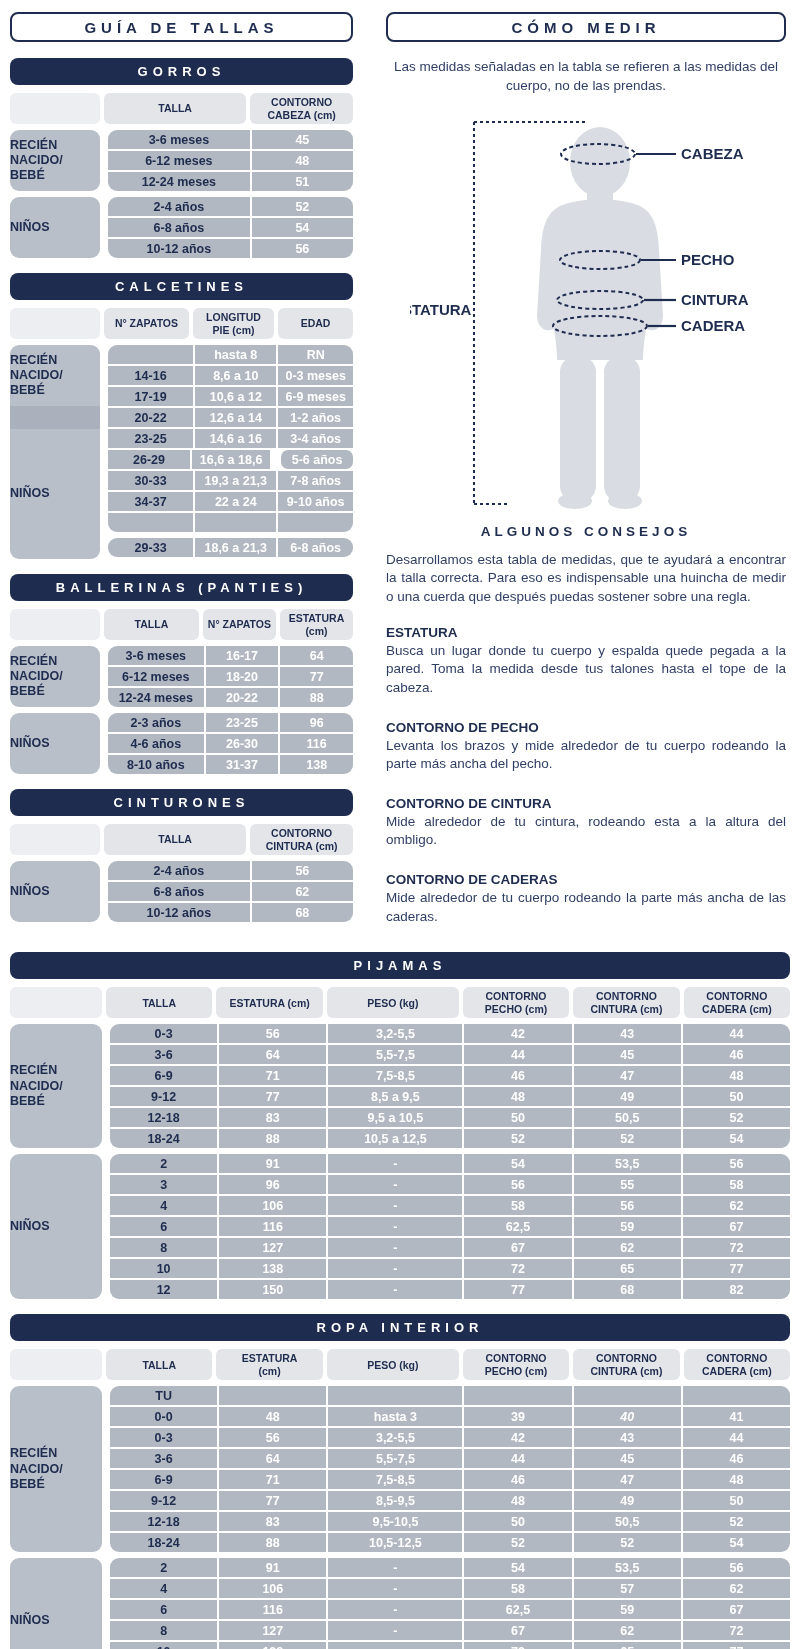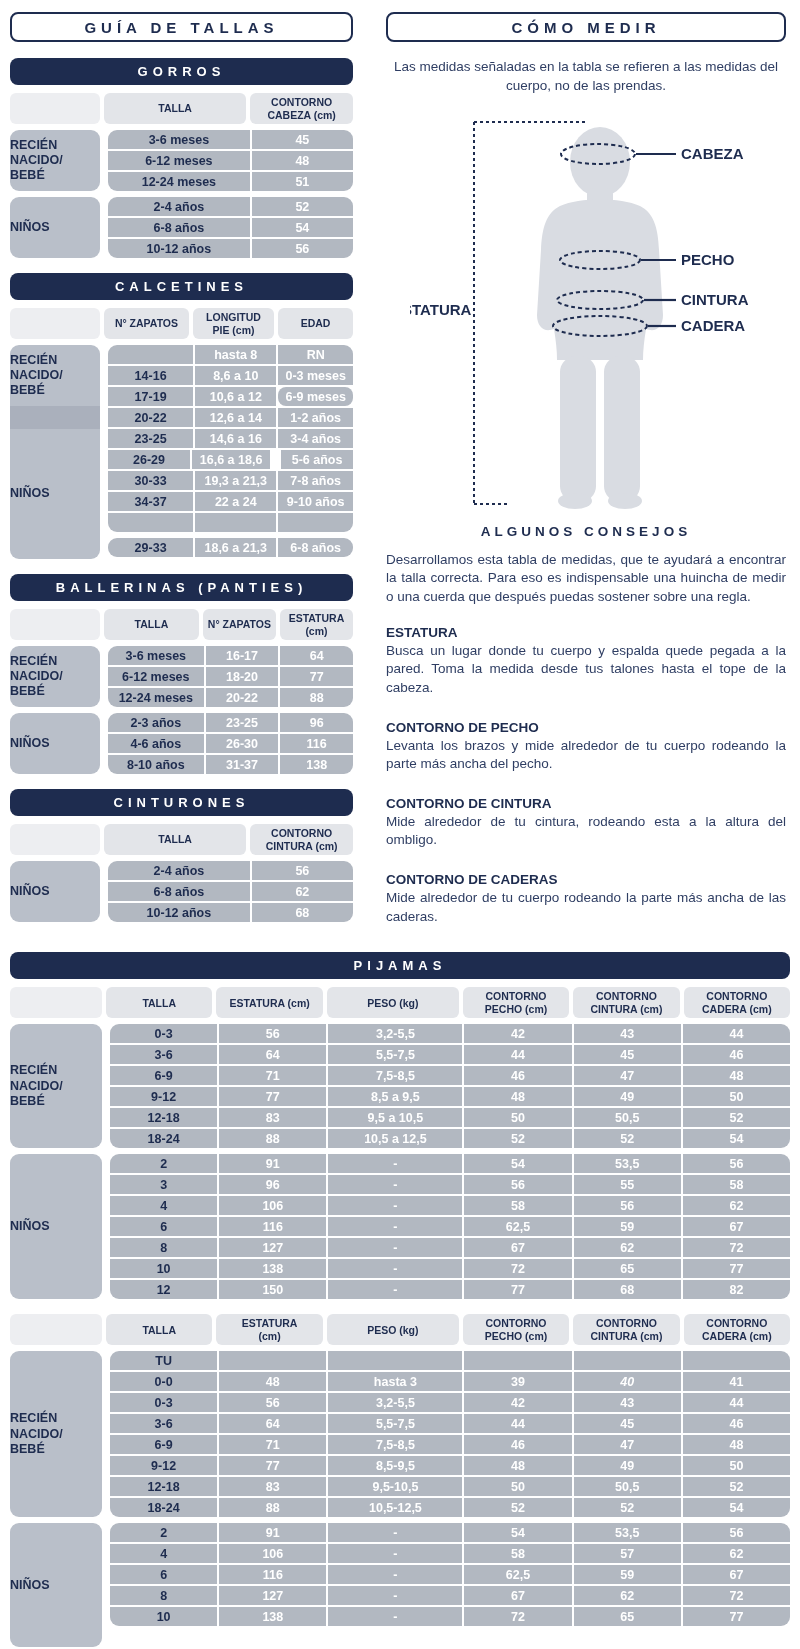--- a/index.html
+++ b/index.html
@@ -170,36 +170,36 @@
                     <div class="dcell c-val" style="flex: 0.92 1 0%; margin-left: 2px;">RN</div>
                   </div>
                   <div class="drow" style="margin-top: 2px;">
                     <div class="dcell c-first" style="flex: 1.05 1 0%;">14-16</div>
                     <div class="dcell c-val" style="flex: 1 1 0%; margin-left: 2px;">8,6 a 10</div>
                     <div class="dcell c-val" style="flex: 0.92 1 0%; margin-left: 2px;">0-3 meses</div>
                   </div>
                   <div class="drow" style="margin-top: 2px;">
                     <div class="dcell c-first" style="flex: 1.05 1 0%;">17-19</div>
                     <div class="dcell c-val" style="flex: 1 1 0%; margin-left: 2px;">10,6 a 12</div>
-                    <div class="dcell c-val" style="flex: 0.92 1 0%; margin-left: 2px; border-radius: 8px;">6-9 meses</div>
+                    <div class="dcell c-val" style="flex: 0.92 1 0%; margin-left: 2px;">6-9 meses</div>
                   </div>
                   <div class="drow" style="margin-top: 2px;">
                     <div class="dcell c-first" style="flex: 1.05 1 0%;">20-22</div>
                     <div class="dcell c-val" style="flex: 1 1 0%; margin-left: 2px;">12,6 a 14</div>
                     <div class="dcell c-val" style="flex: 0.92 1 0%; margin-left: 2px;">1-2 años</div>
                   </div>
                   <div class="drow" style="margin-top: 2px;">
                     <div class="dcell c-first" style="flex: 1.05 1 0%;">23-25</div>
                     <div class="dcell c-val" style="flex: 1 1 0%; margin-left: 2px;">14,6 a 16</div>
                     <div class="dcell c-val" style="flex: 0.92 1 0%; margin-left: 2px;">3-4 años</div>
                   </div>
                   <div class="drow" style="margin-top: 2px;">
                     <div class="dcell c-first" style="flex: 1.05 1 0%;">26-29</div>
                     <div class="dcell c-val" style="flex: 1 1 0%; margin-left: 2px;">16,6 a 18,6</div>
-                    <div class="dcell c-val" style="flex: 0.92 1 0%; margin-left: 11px;">5-6 años</div>
+                    <div class="dcell c-val" style="flex: 0.92 1 0%; margin-left: 11px; border-radius: 7px;">5-6 años</div>
                   </div>
                   <div class="drow" style="margin-top: 2px;">
                     <div class="dcell c-first" style="flex: 1.05 1 0%;">30-33</div>
                     <div class="dcell c-val" style="flex: 1 1 0%; margin-left: 2px;">19,3 a 21,3</div>
                     <div class="dcell c-val" style="flex: 0.92 1 0%; margin-left: 2px;">7-8 años</div>
                   </div>
                   <div class="drow" style="margin-top: 2px;">
                     <div class="dcell c-first" style="flex: 1.05 1 0%;">34-37</div>
                     <div class="dcell c-val" style="flex: 1 1 0%; margin-left: 2px;">22 a 24</div>
                     <div class="dcell c-val" style="flex: 0.92 1 0%; margin-left: 2px;">9-10 años</div>
@@ -525,20 +525,21 @@
                 <div class="dcell c-val" style="flex: 1 1 0%; margin-left: 2px;">68</div>
                 <div class="dcell c-val" style="flex: 1 1 0%; margin-left: 2px;">82</div>
               </div>
             </div>
           </div>
         </div>
       </div>
   </div>
 
   <div class="tablewrap">
+    <div class="secbar">ROPA INTERIOR</div>
     <div>
         <div class="thead">
           <div class="hpill hempty" style="width: 92px;"></div>
           <div class="hpill" style="flex: 1 1 0%;">TALLA</div>
           <div class="hpill" style="flex: 1 1 0%;">ESTATURA
 (cm)</div>
           <div class="hpill" style="flex: 1.25 1 0%;">PESO (kg)</div>
           <div class="hpill" style="flex: 1 1 0%;">CONTORNO
 PECHO (cm)</div>
           <div class="hpill" style="flex: 1 1 0%;">CONTORNO

